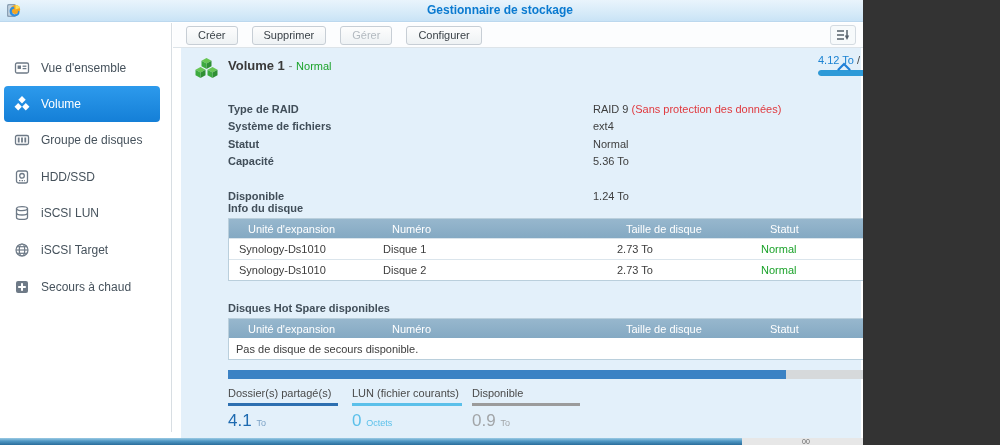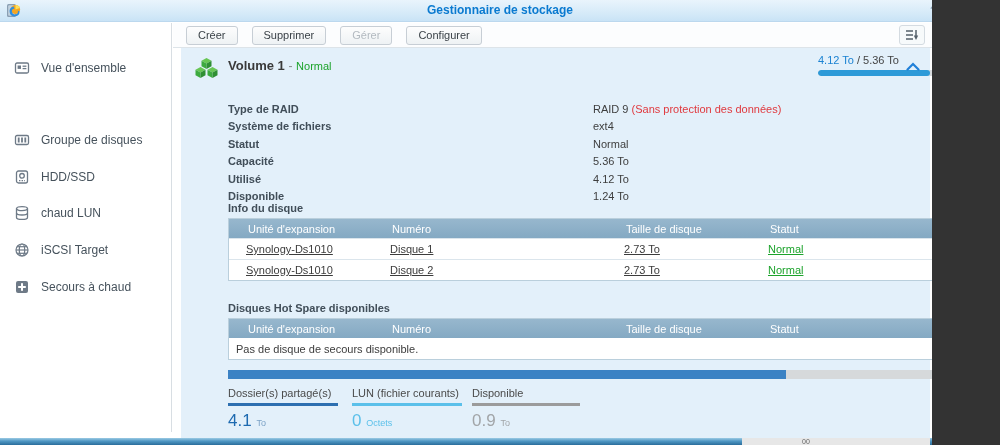--- a/index.html
+++ b/index.html
@@ -1,17 +1,17 @@
 <!DOCTYPE html>
 <html><head>
 <meta charset="utf-8">
 <style>
   * { margin:0; padding:0; box-sizing:border-box; }
   body { font-family:"Liberation Sans", sans-serif; background:#333; }
-  .window { position:relative; width:932px; height:445px; background:#fff; overflow:hidden; }
+  .window { position:relative; width:863px; height:445px; background:#fff; overflow:hidden; }
 
   
   .titlebar { position:absolute; left:0; top:0; width:1000px; height:22px;
     background:linear-gradient(180deg,#e9f4fc 0%, #d3e9f8 70%, #c9e3f6 100%);
     border-bottom:1px solid #bcd8ee; }
   .app-icon { position:absolute; left:6px; top:2px; width:18px; height:18px; }
   .win-title { position:absolute; left:0; right:0; top:3px; text-align:center;
     font-size:12px; font-weight:bold; color:#0a7ad0; }
   .win-controls { position:absolute; right:6px; top:0; height:22px; display:flex; align-items:center; gap:10px; }
   .win-ctrl { color:#93a6b8; font-size:12px; font-weight:bold; line-height:1; cursor:default; }
@@ -57,21 +57,21 @@
 
   .sec-title { position:absolute; left:47px; font-size:11px; font-weight:bold; color:#414e59; }
 
   .tbl { position:absolute; left:47px; width:726px; background:#fff; border:1px solid #bacfdc; font-size:11px; }
   .tbl-head { height:19px; background:linear-gradient(180deg,#97b7cd,#84a9c3); color:#fff;
     display:grid; grid-template-columns:144px 234px 144px 1fr; align-items:center; }
   .tbl-head > div { padding-left:19px; }
   .tbl-row { height:21px; display:grid; grid-template-columns:144px 234px 144px 1fr; align-items:center;
     color:#3c3c3c; border-top:1px solid #dbe5ec; }
   .tbl-row:first-of-type { border-top:none; }
-  .tbl-row > div { padding-left:17px;text-decoration:underline; }
+  .tbl-row > div { padding-left:10px; }
   .tbl-empty { height:21px; display:flex; align-items:center; padding-left:7px; color:#3c3c3c; }
 
   .usage-bar { position:absolute; left:47px; width:726px; top:322px; height:9px; background:#d6d9db; }
   .usage-bar .fill { height:100%; }
   .legend-item { position:absolute; top:339px; }
   .legend-item .l-lbl { font-size:11px; color:#4a4a4a; padding-bottom:4px; }
   .legend-item .l-line { height:3px; }
   .legend-item .l-val { margin-top:5px; font-size:17px; }
   .legend-item .l-unit { font-size:9px; }
 
@@ -111,20 +111,28 @@
   <div class="sidebar">
     <div class="side-item" style="top:27px">
       <svg class="s-icon" viewBox="0 0 16 16" fill="none" stroke="currentColor" stroke-width="1.3">
         <rect x="1.5" y="3" width="13" height="10" rx="1.5"></rect>
         <rect x="3.6" y="5.5" width="3.4" height="3.4" fill="currentColor" stroke="none"></rect>
         <line x1="8.6" y1="6.2" x2="12.4" y2="6.2"></line>
           <line x1="8.6" y1="8.6" x2="12.4" y2="8.6"></line>
       </svg>
       <span>Vue d'ensemble</span>
     </div>
+    <div class="side-item selected" style="top:63px">
+      <svg class="s-icon" viewBox="0 0 16 16" fill="currentColor">
+        <rect x="5.4" y="1.2" width="5.2" height="5.2" transform="rotate(45 8 3.8)"></rect>
+        <rect x="1.6" y="8.2" width="5.2" height="5.2" transform="rotate(45 4.2 10.8)"></rect>
+        <rect x="9.2" y="8.2" width="5.2" height="5.2" transform="rotate(45 11.8 10.8)"></rect>
+      </svg>
+      <span>Volume</span>
+    </div>
     <div class="side-item" style="top:99px">
       <svg class="s-icon" viewBox="0 0 16 16" fill="none" stroke="currentColor" stroke-width="1.3">
         <rect x="1.5" y="3.5" width="13" height="9" rx="1.5"></rect>
         <rect x="3.8" y="5.5" width="1.8" height="5" fill="currentColor" stroke="none"></rect>
         <rect x="7.1" y="5.5" width="1.8" height="5" fill="currentColor" stroke="none"></rect>
         <rect x="10.4" y="5.5" width="1.8" height="5" fill="currentColor" stroke="none"></rect>
       </svg>
       <span>Groupe de disques</span>
     </div>
     <div class="side-item" style="top:136px">
@@ -134,21 +142,21 @@
         <line x1="5" y1="11.6" x2="11" y2="11.6" stroke-dasharray="1.4 1.2"></line>
       </svg>
       <span>HDD/SSD</span>
     </div>
     <div class="side-item" style="top:172px">
       <svg class="s-icon" viewBox="0 0 16 16" fill="none" stroke="currentColor" stroke-width="1.3">
         <ellipse cx="8" cy="3.6" rx="5.5" ry="2"></ellipse>
         <path d="M2.5 3.6 v8.8 a5.5 2 0 0 0 11 0 v-8.8"></path>
         <path d="M2.5 8 a5.5 2 0 0 0 11 0"></path>
       </svg>
-      <span>chaud LUN</span>
+      <span>iSCSI LUN</span>
     </div>
     <div class="side-item" style="top:209px">
       <svg class="s-icon" viewBox="0 0 16 16" fill="none" stroke="currentColor" stroke-width="1.2">
         <circle cx="8" cy="8" r="6"></circle>
         <ellipse cx="8" cy="8" rx="2.7" ry="6"></ellipse>
         <line x1="2" y1="8" x2="14" y2="8"></line>
         <line x1="3" y1="4.7" x2="13" y2="4.7"></line>
         <line x1="3" y1="11.3" x2="13" y2="11.3"></line>
       </svg>
       <span>iSCSI Target</span>
@@ -223,24 +231,20 @@
         <span class="val">ext4</span>
       </div>
       <div class="detail-row" style="top:82px">
         <span class="lbl">Statut</span>
         <span class="val green">Normal</span>
       </div>
       <div class="detail-row" style="top:99px">
         <span class="lbl">Capacité</span>
         <span class="val">5.36 To</span>
       </div>
-      <div class="detail-row" style="top:117px">
-        <span class="lbl">Utilisé</span>
-        <span class="val">4.12 To</span>
-      </div>
       <div class="detail-row" style="top:134px">
         <span class="lbl">Disponible</span>
         <span class="val">1.24 To</span>
       </div>
 
       <div class="sec-title" style="top:154px">Info du disque</div>
       <div class="tbl" style="top:170px">
         <div class="tbl-head">
           <div>Unité d'expansion</div>
           <div>Numéro</div>

